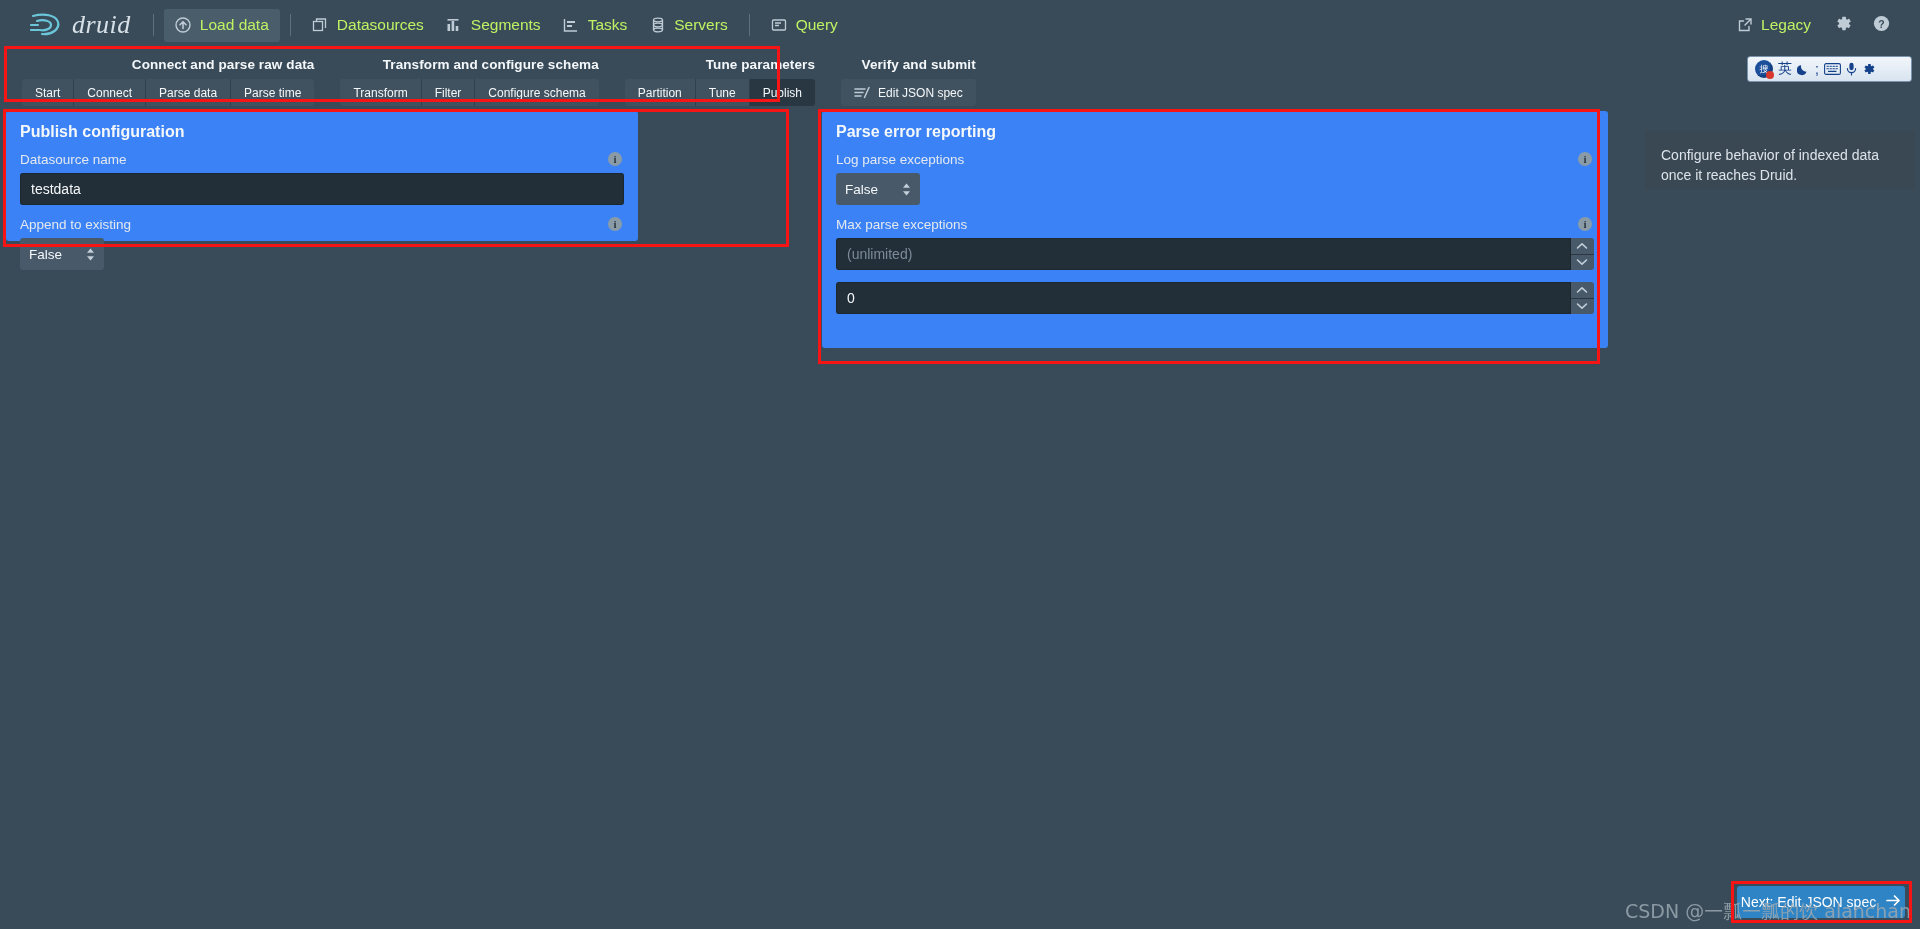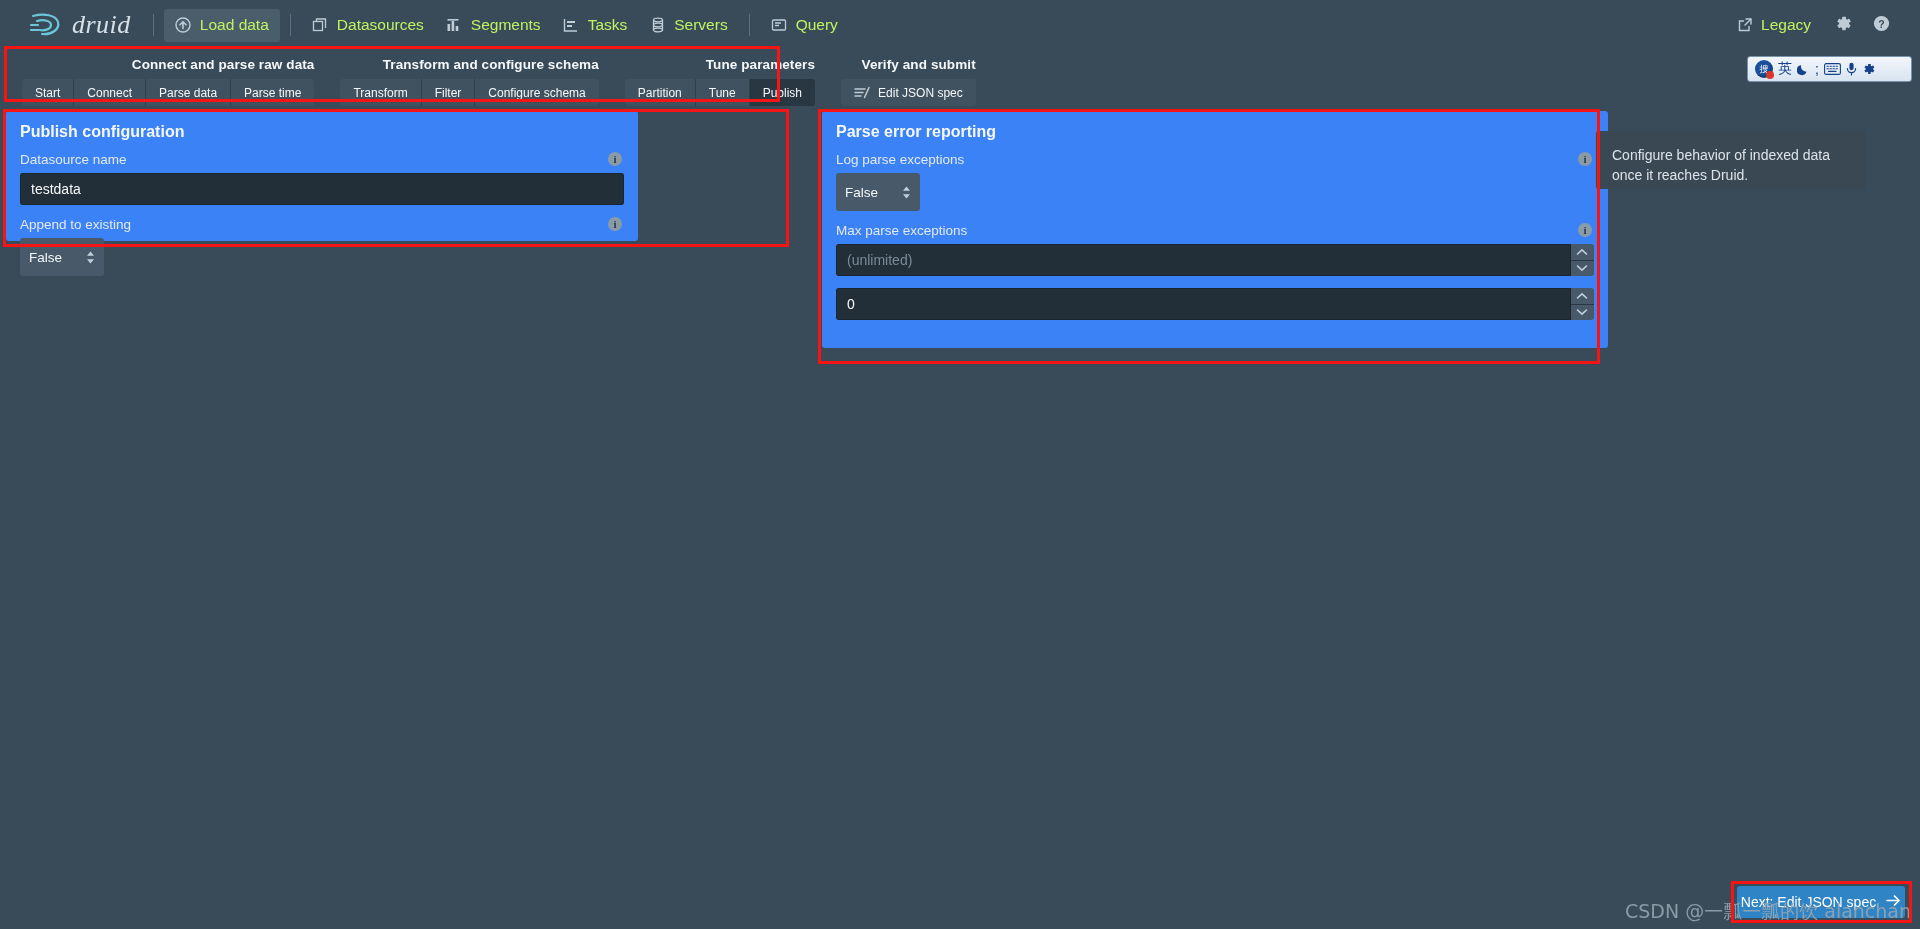--- a/index.html
+++ b/index.html
@@ -89,21 +89,21 @@
     width: 100%; height: 32px;
     background: #222f38;
     border: none; border-radius: 3px;
     box-shadow: inset 0 0 0 1px rgba(16,22,26,.35);
     color: #f5f8fa; font-size: 14px;
     padding: 0 11px;
     font-family: "Liberation Sans", sans-serif;
   }
   .text-input::placeholder { color: #7b8b99; }
   .select-btn {
-    height: 38px; min-width: 62px;
+    height: 32px; min-width: 62px;
     background: #48596a;
     border-radius: 3px;
     display: inline-flex; align-items: center; gap: 24px;
     padding: 0 9px;
     color: #f5f8fa; font-size: 13.5px;
     cursor: pointer;
   }
   .caret-updown { display: inline-flex; flex-direction: column; gap: 1px; color:#c3cfd9; }
   .numeric-wrap { position: relative; display: flex; width: 100%; }
   .numeric-wrap .text-input { border-radius: 3px 0 0 3px; }
@@ -408,21 +408,21 @@
                 <path d="M1.5 2 L6 6.2 L10.5 2" fill="none" stroke="currentColor" stroke-width="1.6" stroke-linecap="round" stroke-linejoin="round"></path>
               </svg>
           </div>
         </div>
       </div>
     </div>
   </div>
 
   <div class="redbox" style="left:818px; top:-2px; width:782px; height:255px;"></div>
 
-  <div class="info-panel" style="left:1596px; top:20px; width:270px; height:58px;">
+  <div class="info-panel" style="left:1645px; top:20px; width:270px; height:58px;">
     <span>Configure behavior of indexed data once it reaches Druid.</span>
   </div>
 
 </div>
 
 <div class="next-btn" style="left:1737px; top:886px; width:168px; height:32px;">
   <span>Next: Edit JSON spec</span>
   <span>
     <svg width="15" height="13" viewBox="0 0 15 13">
         <path d="M1 6.5 H13 M8.5 2 L13 6.5 L8.5 11" fill="none" stroke="currentColor" stroke-width="1.7" stroke-linecap="round" stroke-linejoin="round"></path>

